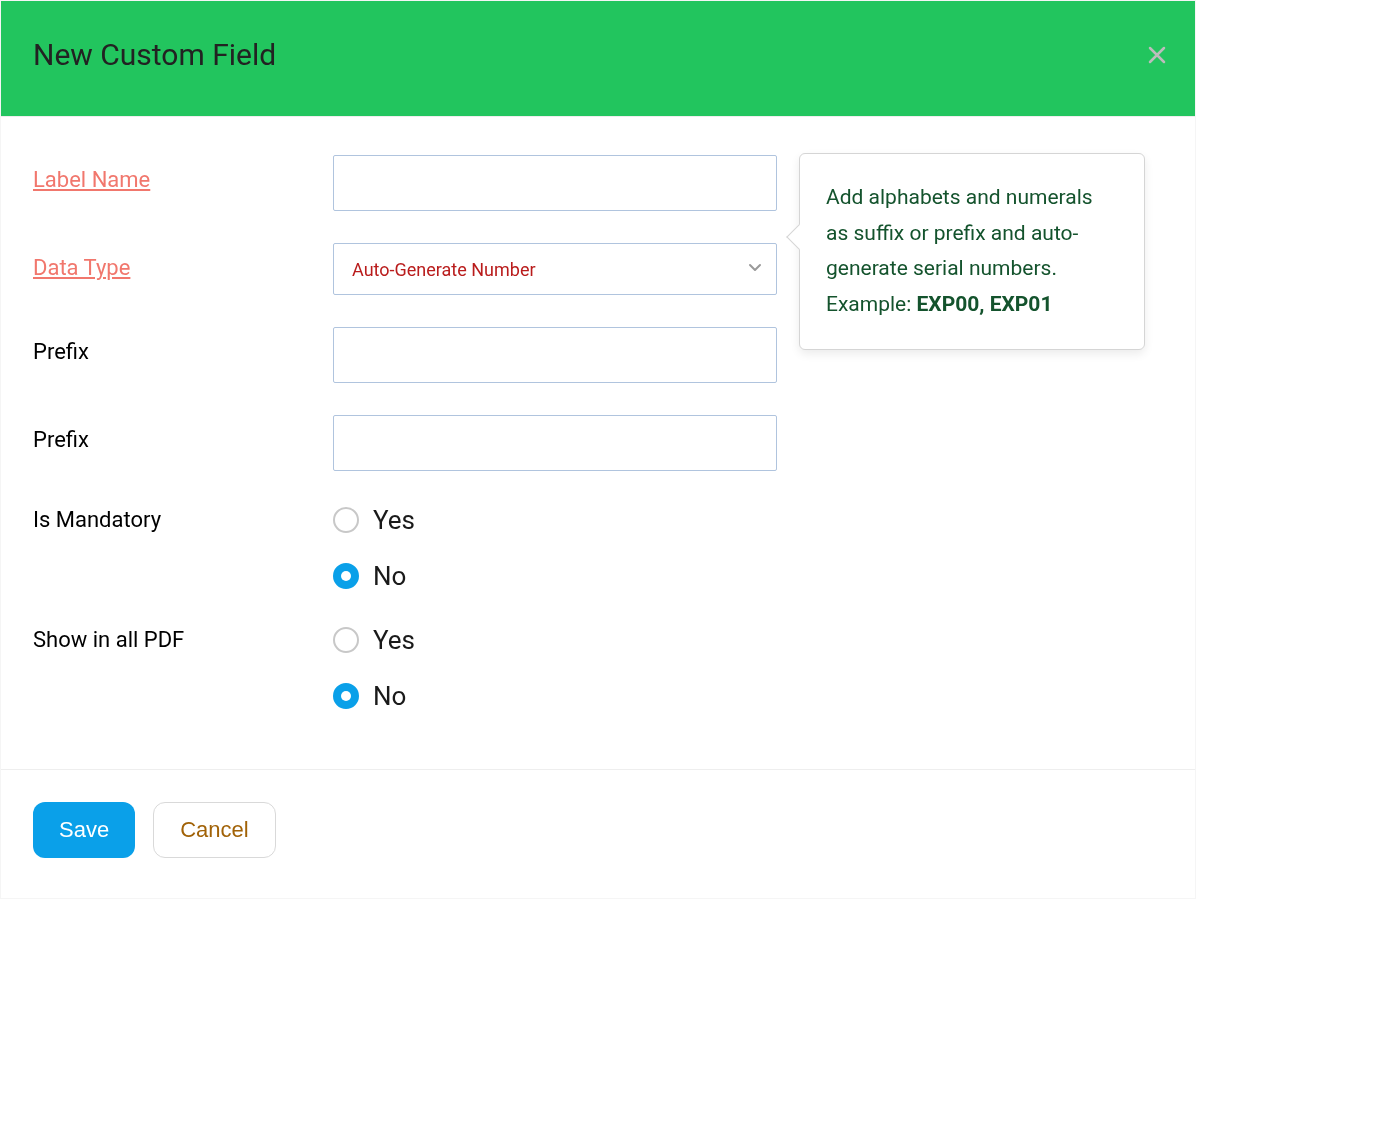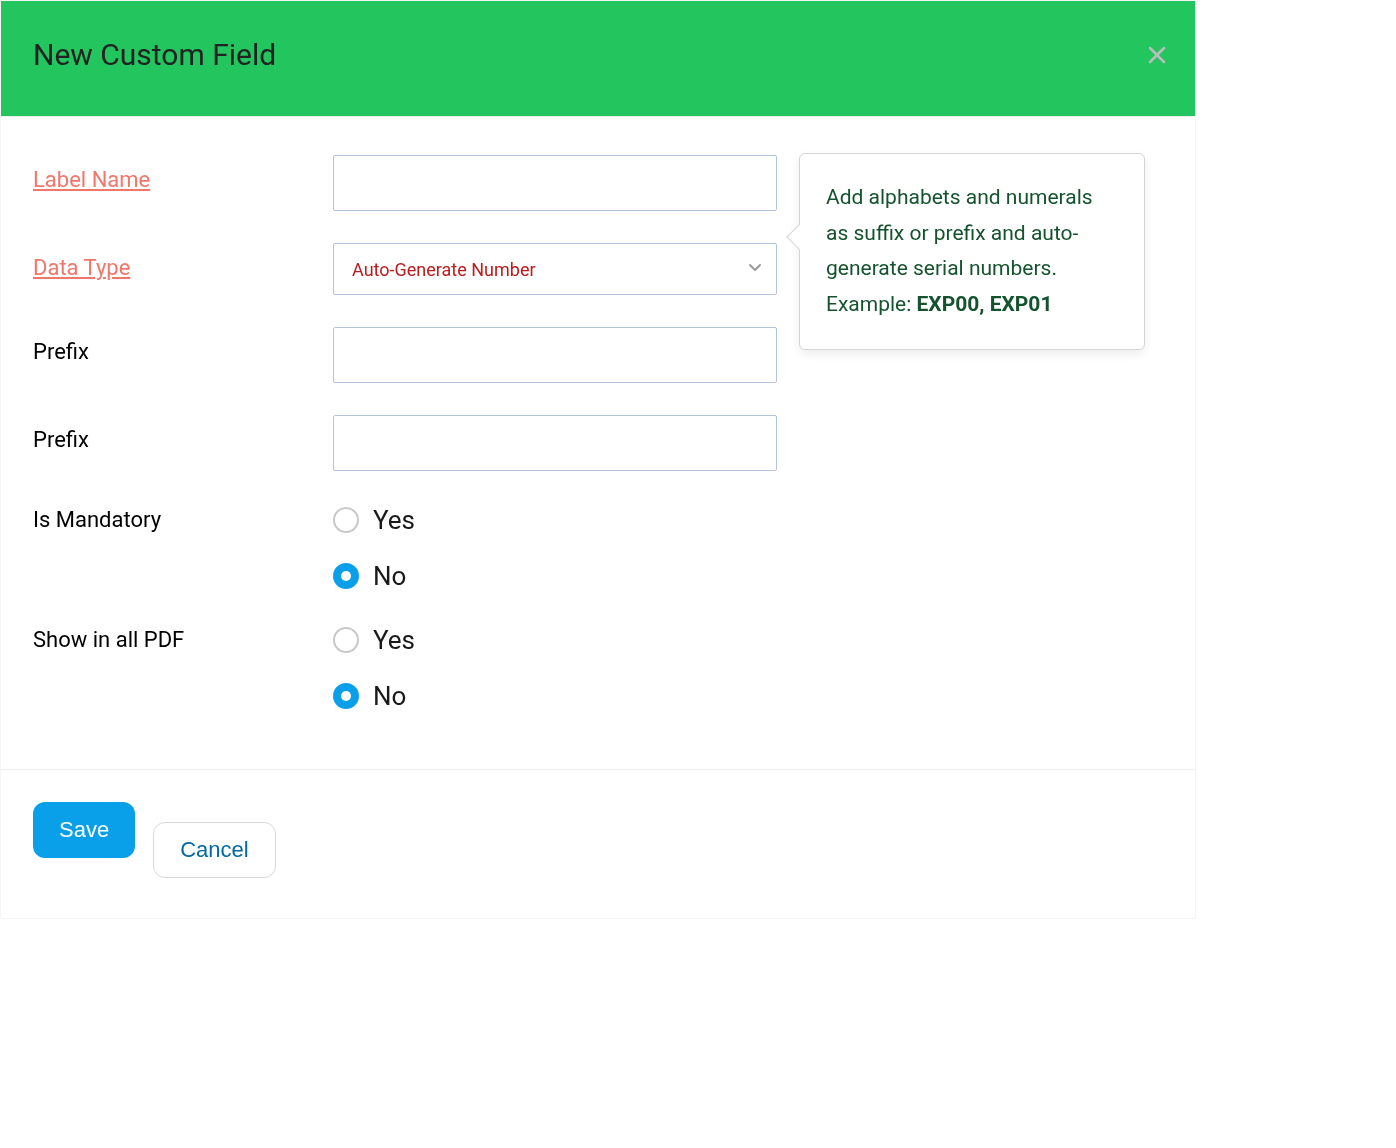--- a/index.html
+++ b/index.html
@@ -21,21 +21,21 @@
   .popover .arrow { position:absolute; left:-10px; top:74px; width:18px; height:18px; background:#fff; border-left:1px solid #d5d5d5; border-bottom:1px solid #d5d5d5; transform:rotate(45deg); }
   .popover strong { font-weight:700; }
   .radio-group { display:flex; flex-direction:column; gap:26px; padding-top:2px; }
   .radio-opt { display:flex; align-items:center; gap:14px; font-size:26px; cursor:pointer; }
   .fake-radio { width:26px; height:26px; border-radius:50%; border:2px solid #c8c8c8; background:#fff; display:flex; align-items:center; justify-content:center; flex-shrink:0; }
   .fake-radio.checked { border-color:#0aa0e9; background:#0aa0e9; }
   .fake-radio.checked::after { content:""; width:10px; height:10px; border-radius:50%; background:#fff; display:block; }
   .footer { border-top:1px solid #eee; padding:32px 32px 40px 32px; display:flex; gap:18px; }
   .btn { height:56px; padding:0 26px; font-size:22px; border-radius:12px; cursor:pointer; display:flex; align-items:center; }
   .btn-primary { background:#0aa0e9; color:#fff; border:none; }
-  .btn-secondary { background:#fff; color:#0369a1; border:1px solid #d9d9d9;margin-top:20px; }
+  .btn-secondary { background:#fff; color:#a16207; border:1px solid #d9d9d9; }
 </style>
 </head>
 <body>
 
 <div class="modal">
 
   <div class="header">
     <h1>New Custom Field</h1>
     <span class="close-x">
       <svg width="20" height="20" viewBox="0 0 20 20">

